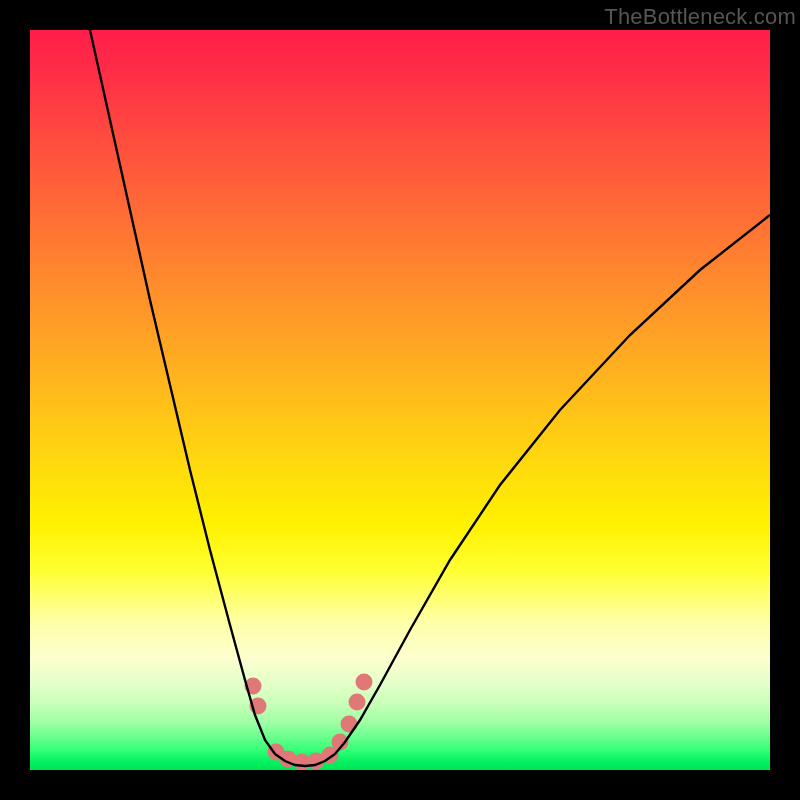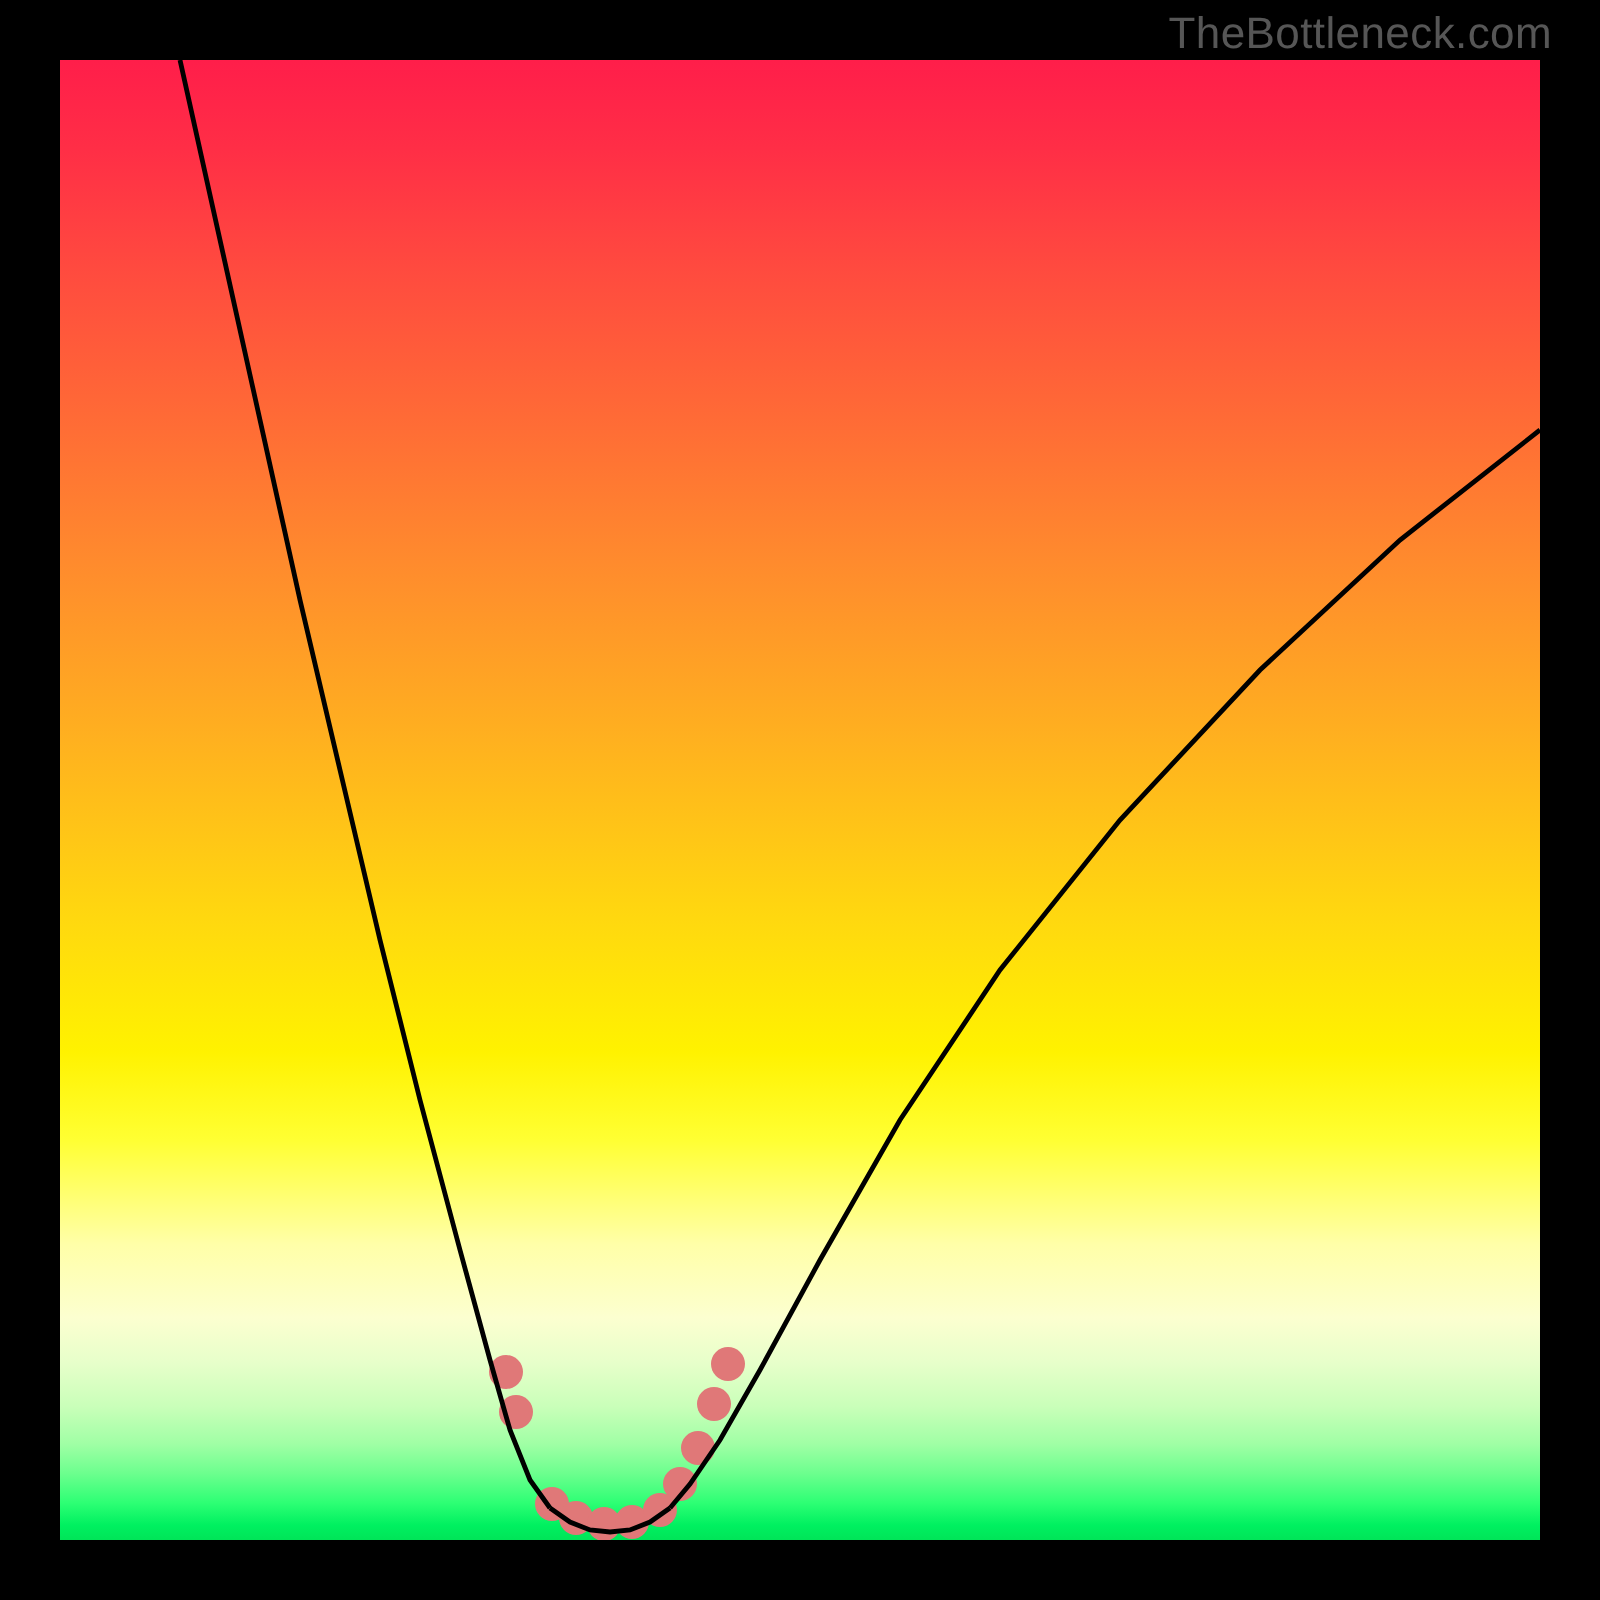--- a/index.html
+++ b/index.html
@@ -6,21 +6,21 @@
   html, body { width: 800px; height: 800px; overflow: hidden; background: #000; }
   .frame {
     position: relative;
     width: 800px;
     height: 800px;
     background: #000;
   }
   .watermark {
     position: absolute;
     top: 4px;
-    right: 24px;
+    right: 4px;
     font-family: Arial, Helvetica, sans-serif;
     font-size: 22px;
     font-weight: 500;
     color: #565656;
     letter-spacing: 0.2px;
   }
   .plot {
     position: absolute;
     left: 30px;
     top: 30px;

